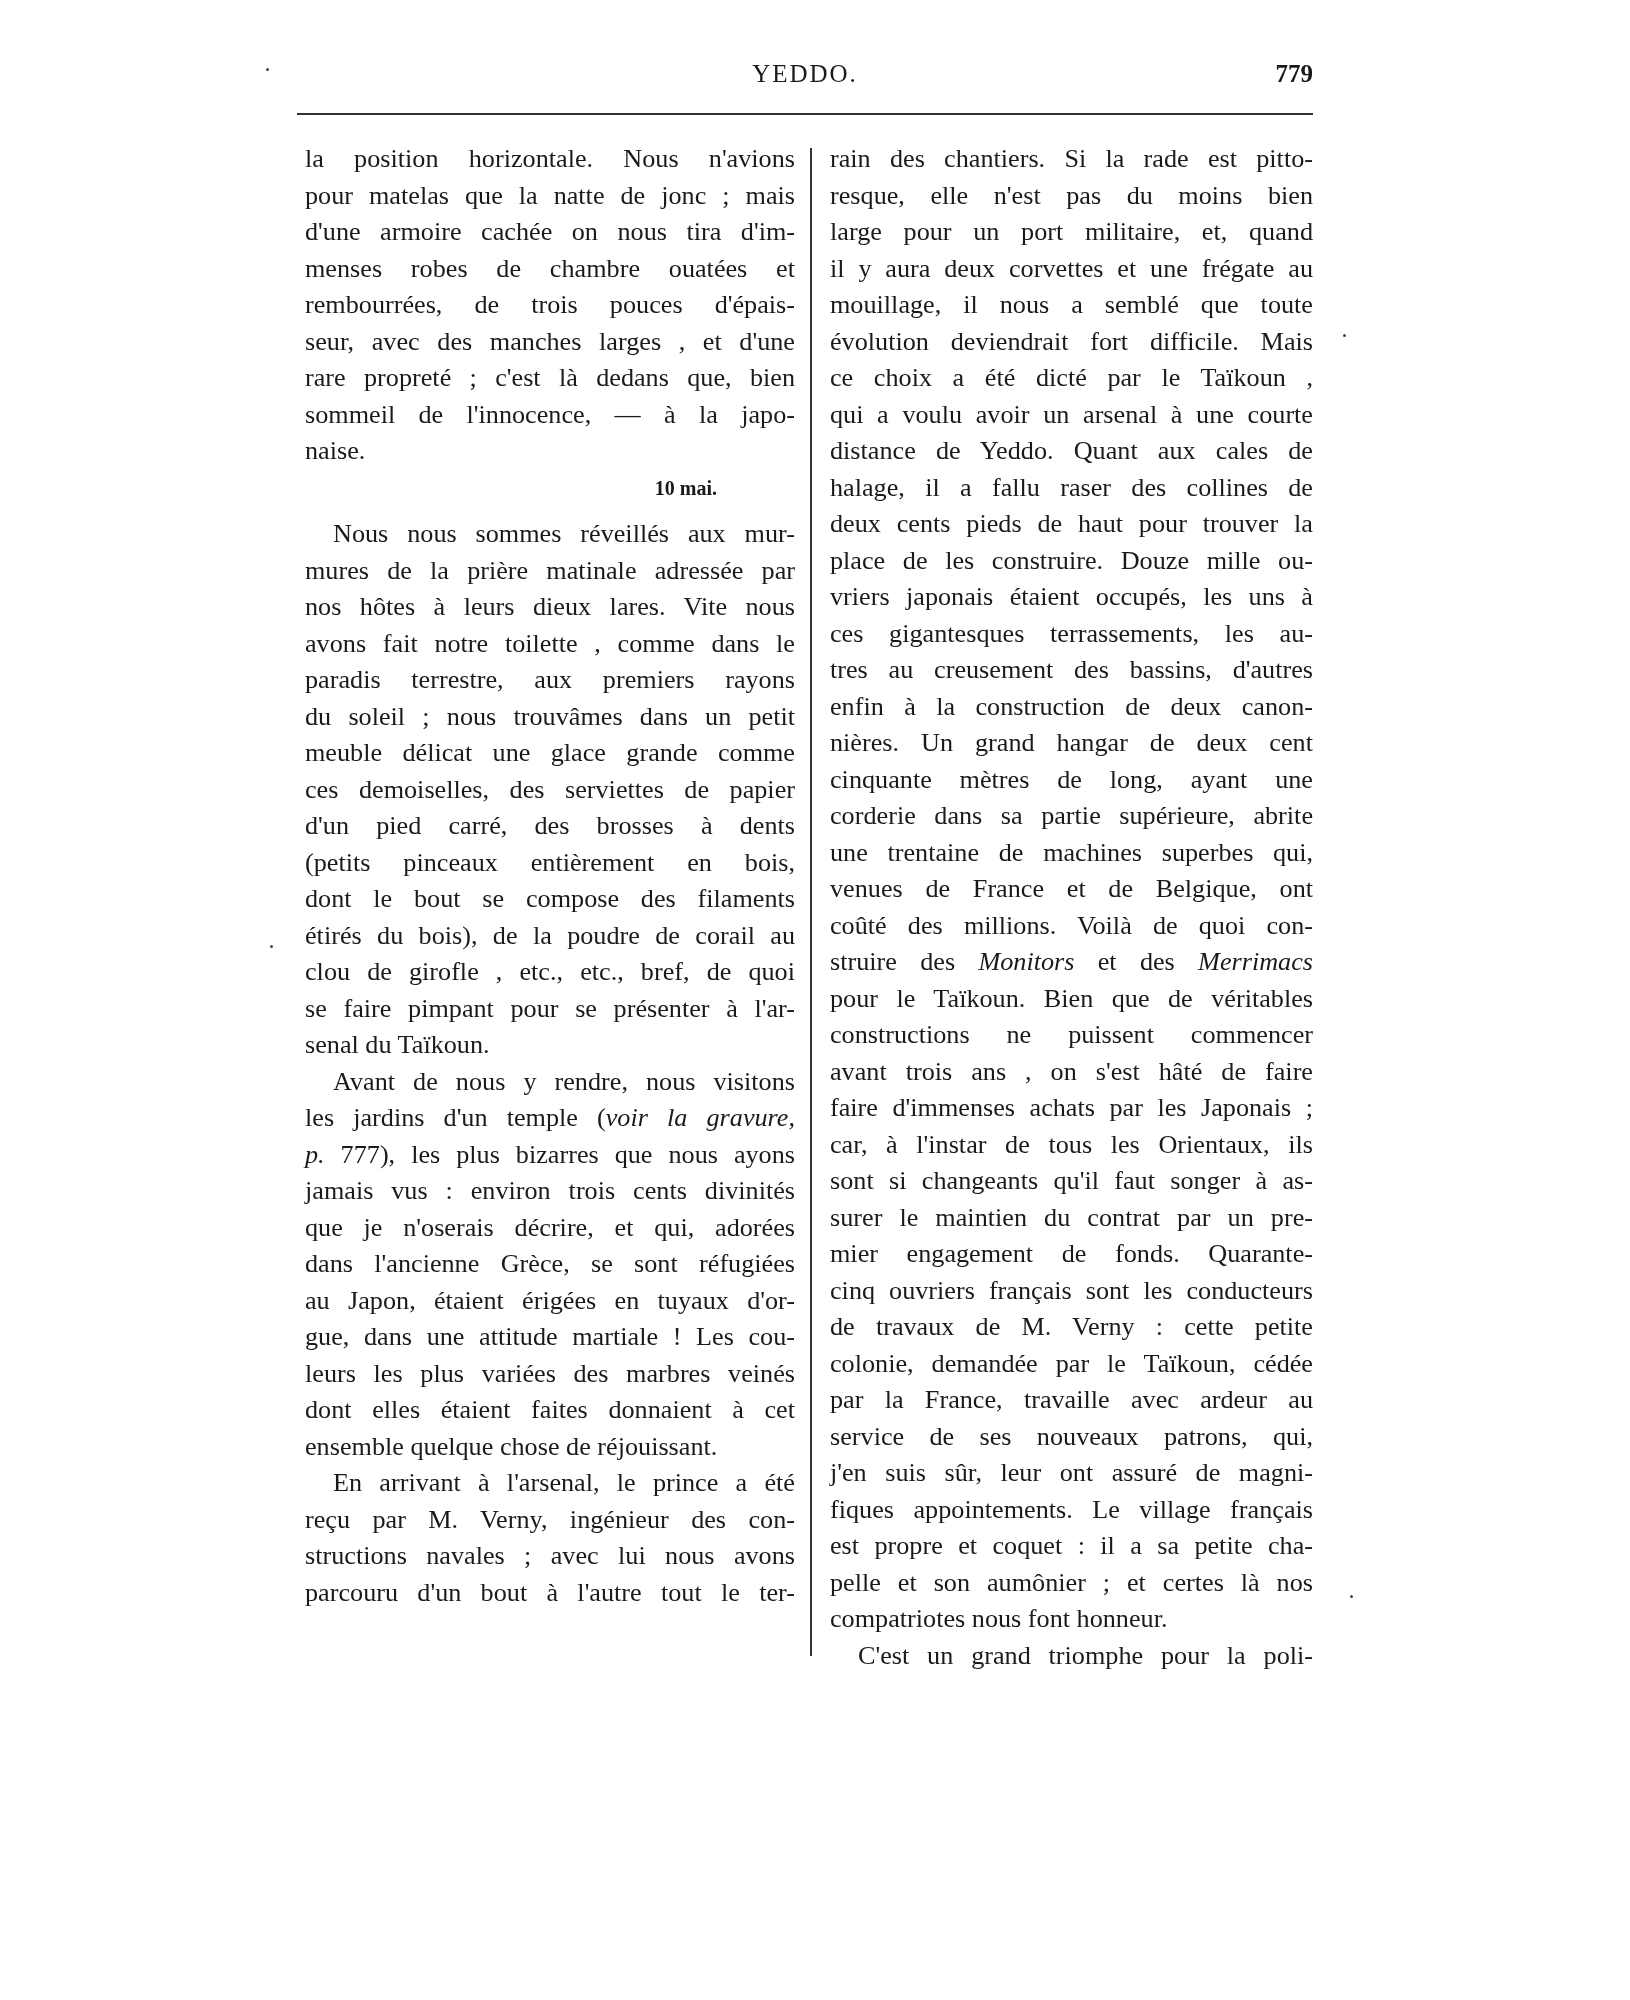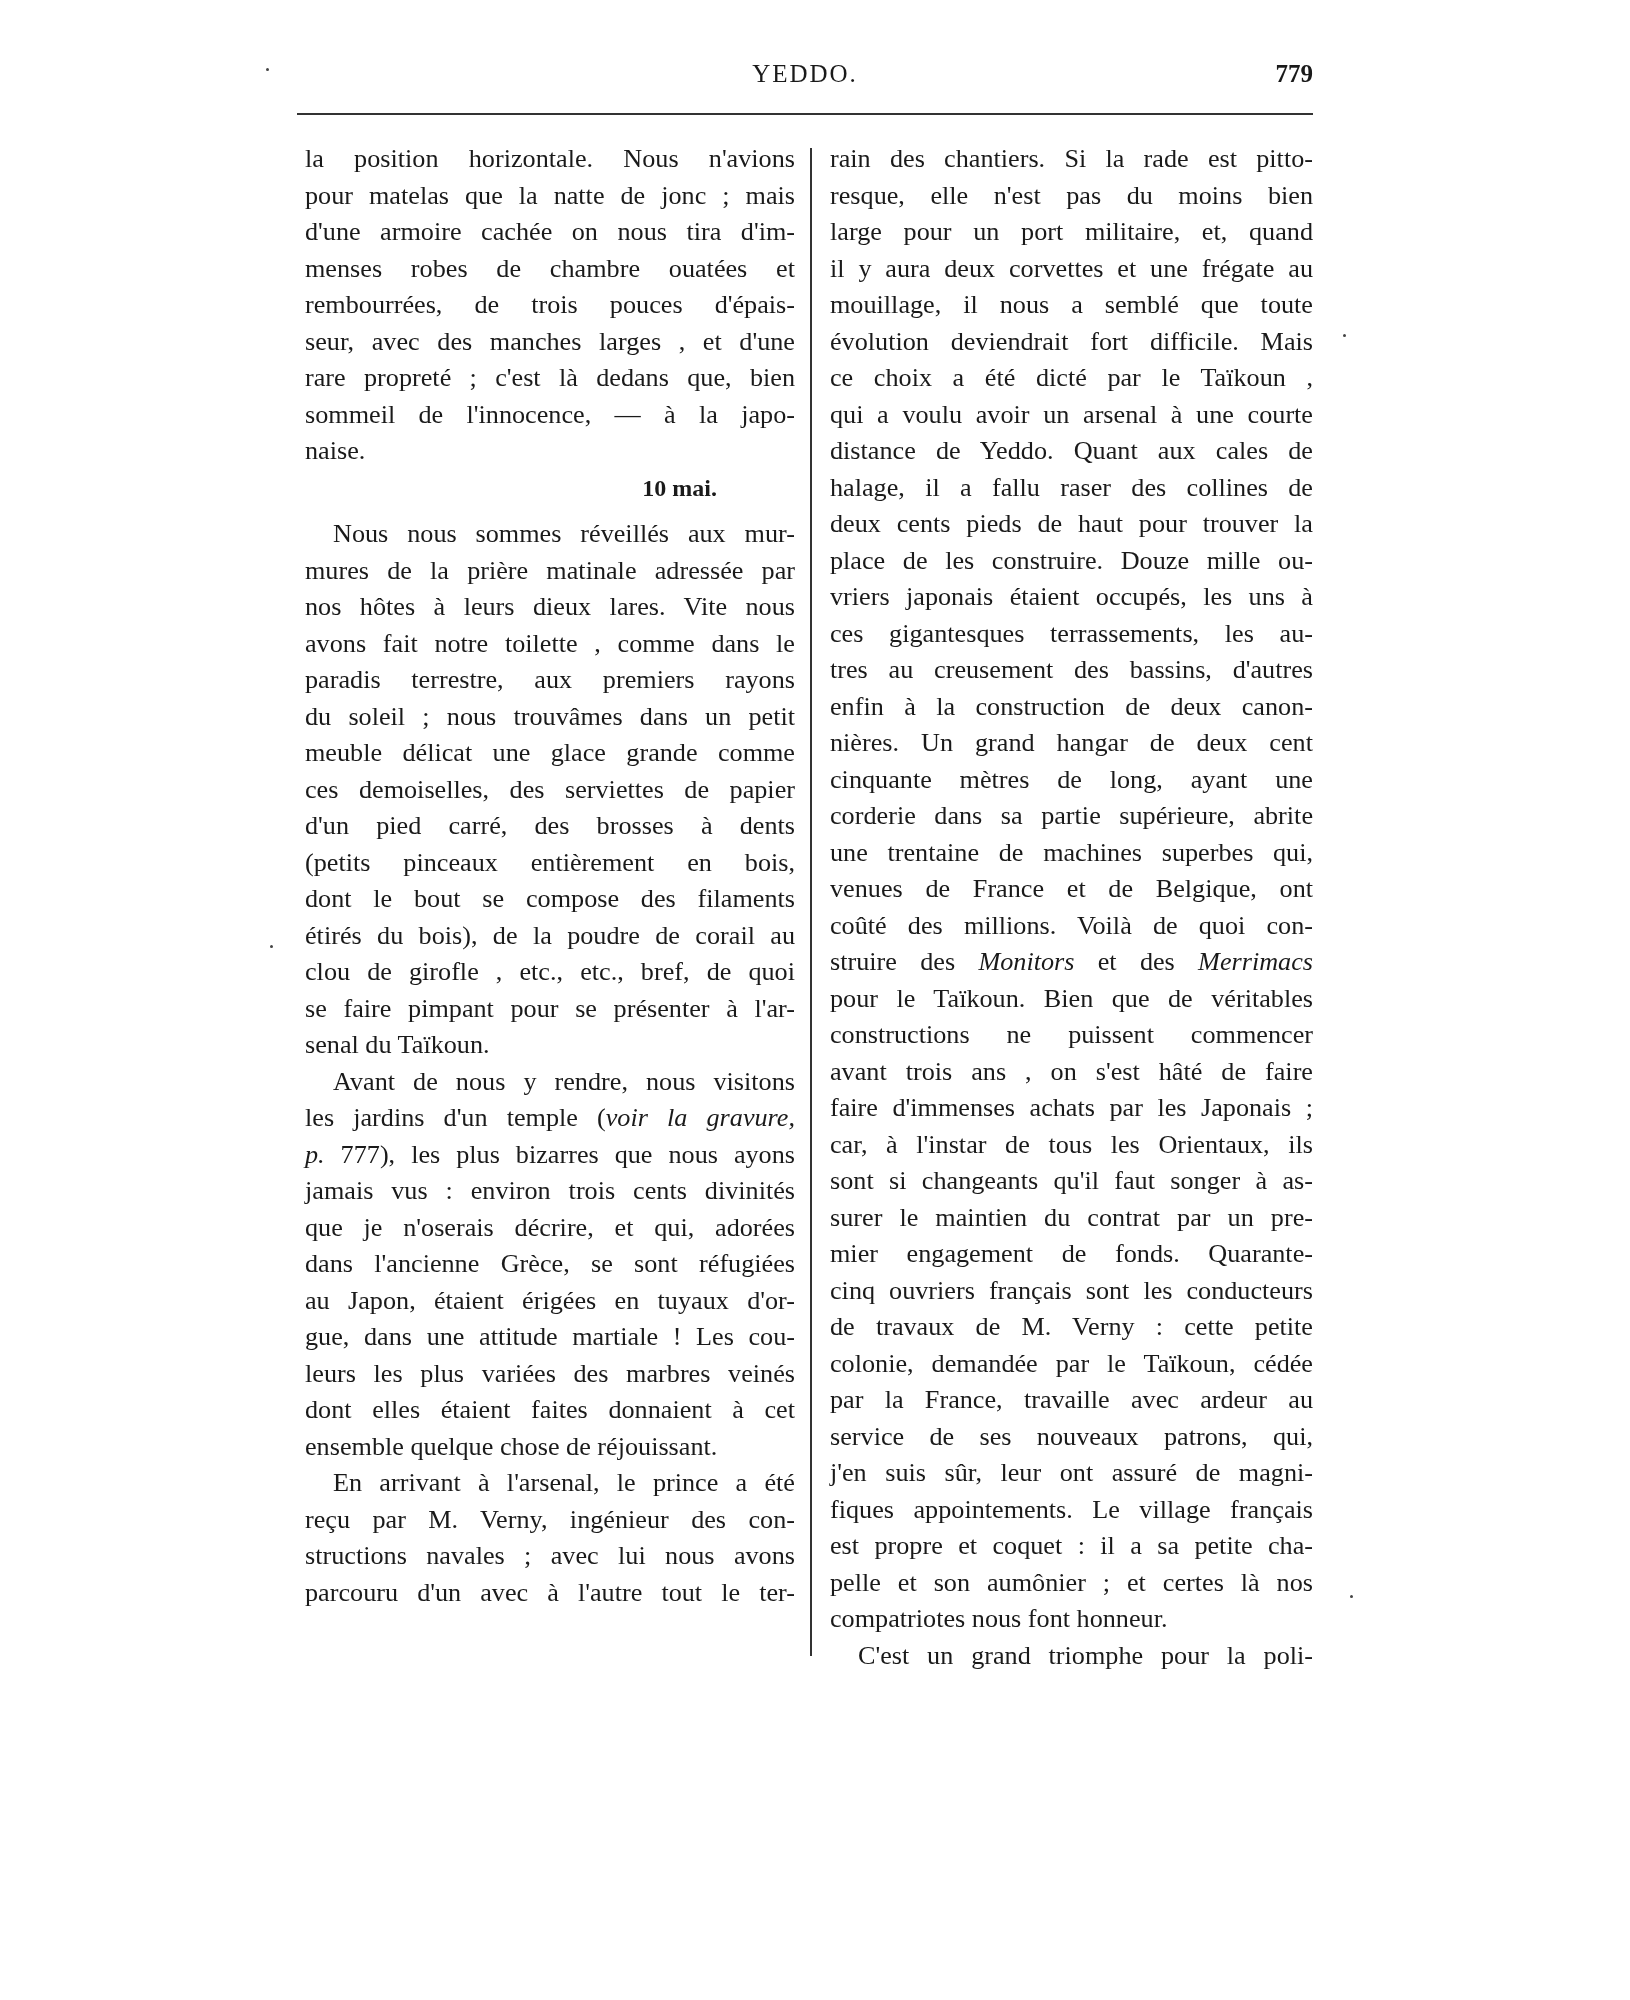--- a/index.html
+++ b/index.html
@@ -90,21 +90,21 @@
       text-align-last: left;
     }
     .indent {
       text-indent: 28px;
     }
     .date-line {
       display: block;
       text-align: left;
       text-align-last: right;
       font-weight: bold;
-      font-size: 24px;
+      font-size: 20px;
       height: 36.5px;
       padding-right: 78px;
       box-sizing: border-box;
     }
     .para-gap {
       display: block;
       height: 10px;
     }
     .it {
       font-style: italic;
@@ -166,21 +166,21 @@
     <span class="line">dans l'ancienne Grèce, se sont réfugiées</span>
     <span class="line">au Japon, étaient érigées en tuyaux d'or-</span>
     <span class="line">gue, dans une attitude martiale ! Les cou-</span>
     <span class="line">leurs les plus variées des marbres veinés</span>
     <span class="line">dont elles étaient faites donnaient à cet</span>
     <span class="line last">ensemble quelque chose de réjouissant.</span>
 
     <span class="line indent">En arrivant à l'arsenal, le prince a été</span>
     <span class="line">reçu par M. Verny, ingénieur des con-</span>
     <span class="line">structions navales ; avec lui nous avons</span>
-    <span class="line">parcouru d'un avec à l'autre tout le ter-</span>
+    <span class="line">parcouru d'un bout à l'autre tout le ter-</span>
   </div>
 
   <div class="col-divider"></div>
 
   <div class="column col-right">
     <span class="line">rain des chantiers. Si la rade est pitto-</span>
     <span class="line">resque, elle n'est pas du moins bien</span>
     <span class="line">large pour un port militaire, et, quand</span>
     <span class="line">il y aura deux corvettes et une frégate au</span>
     <span class="line">mouillage, il nous a semblé que toute</span>

